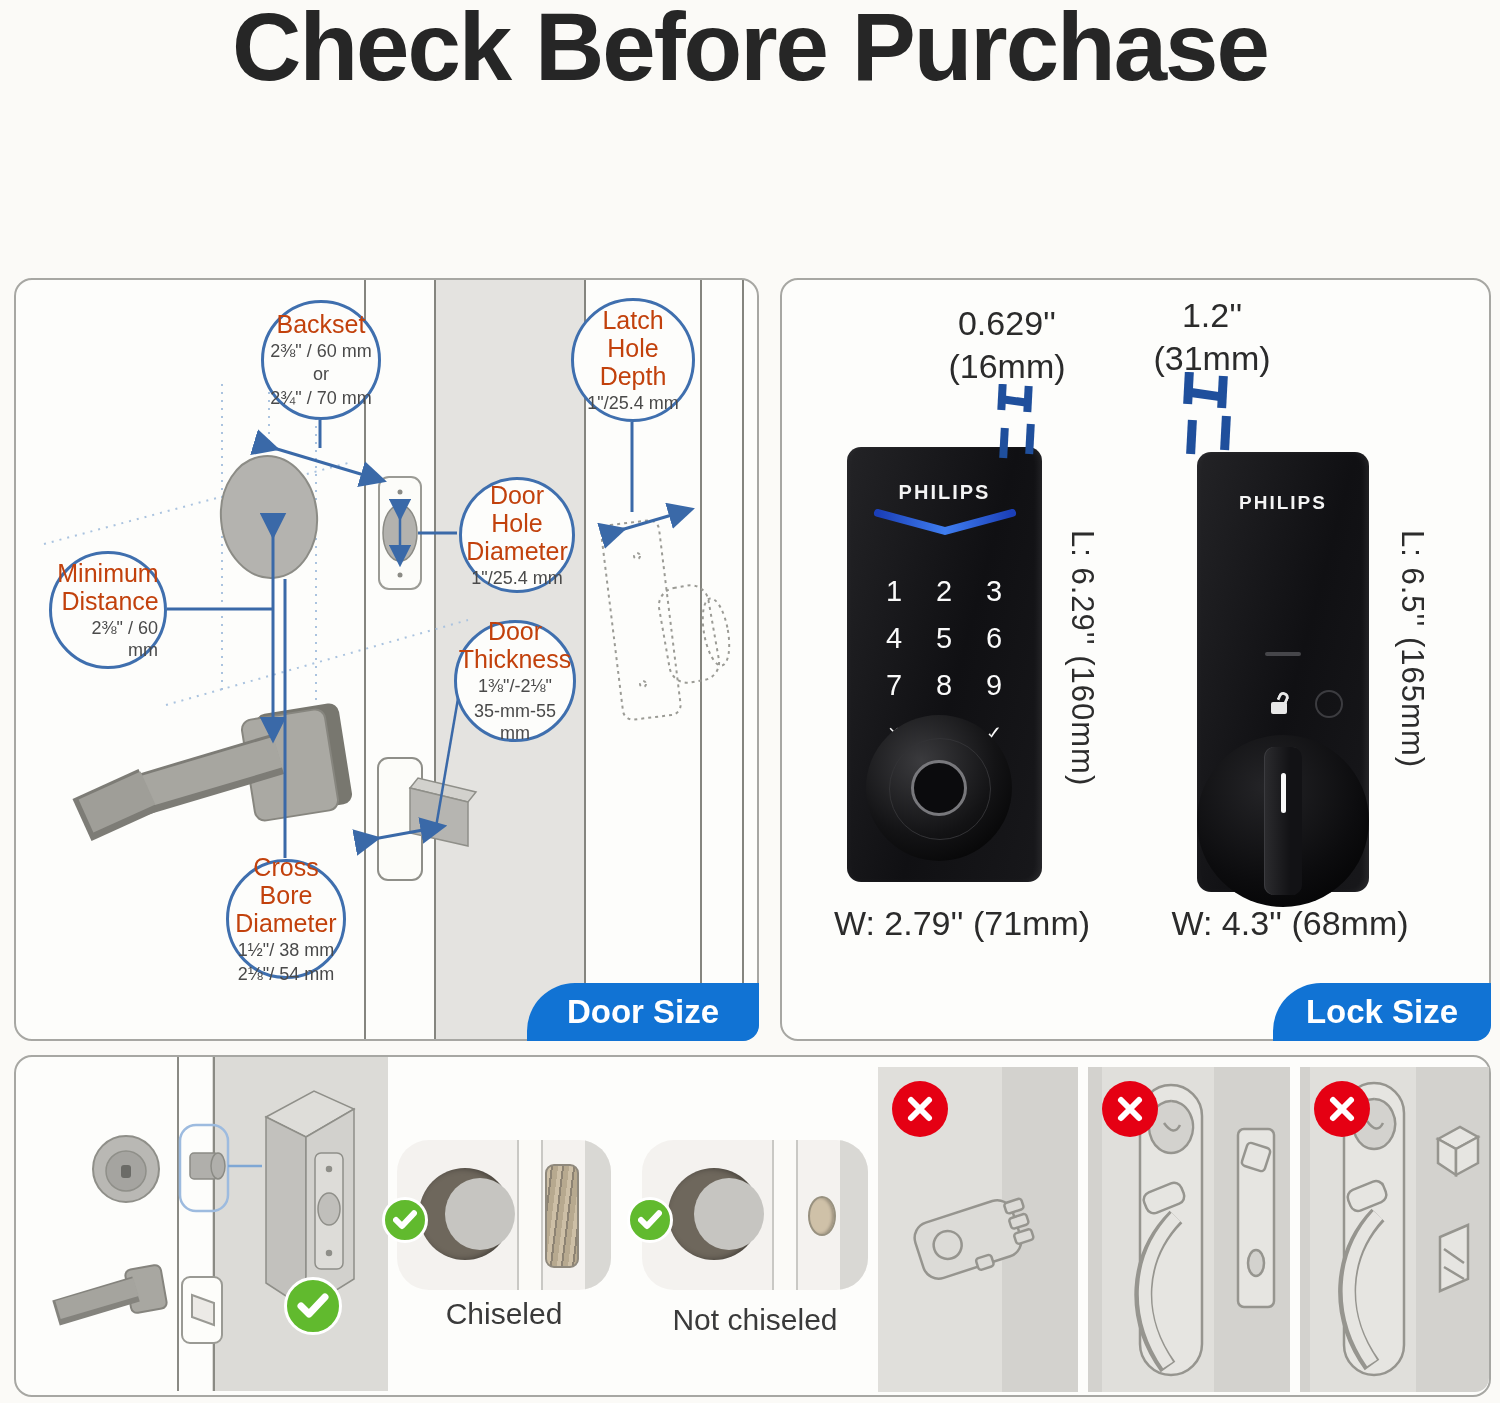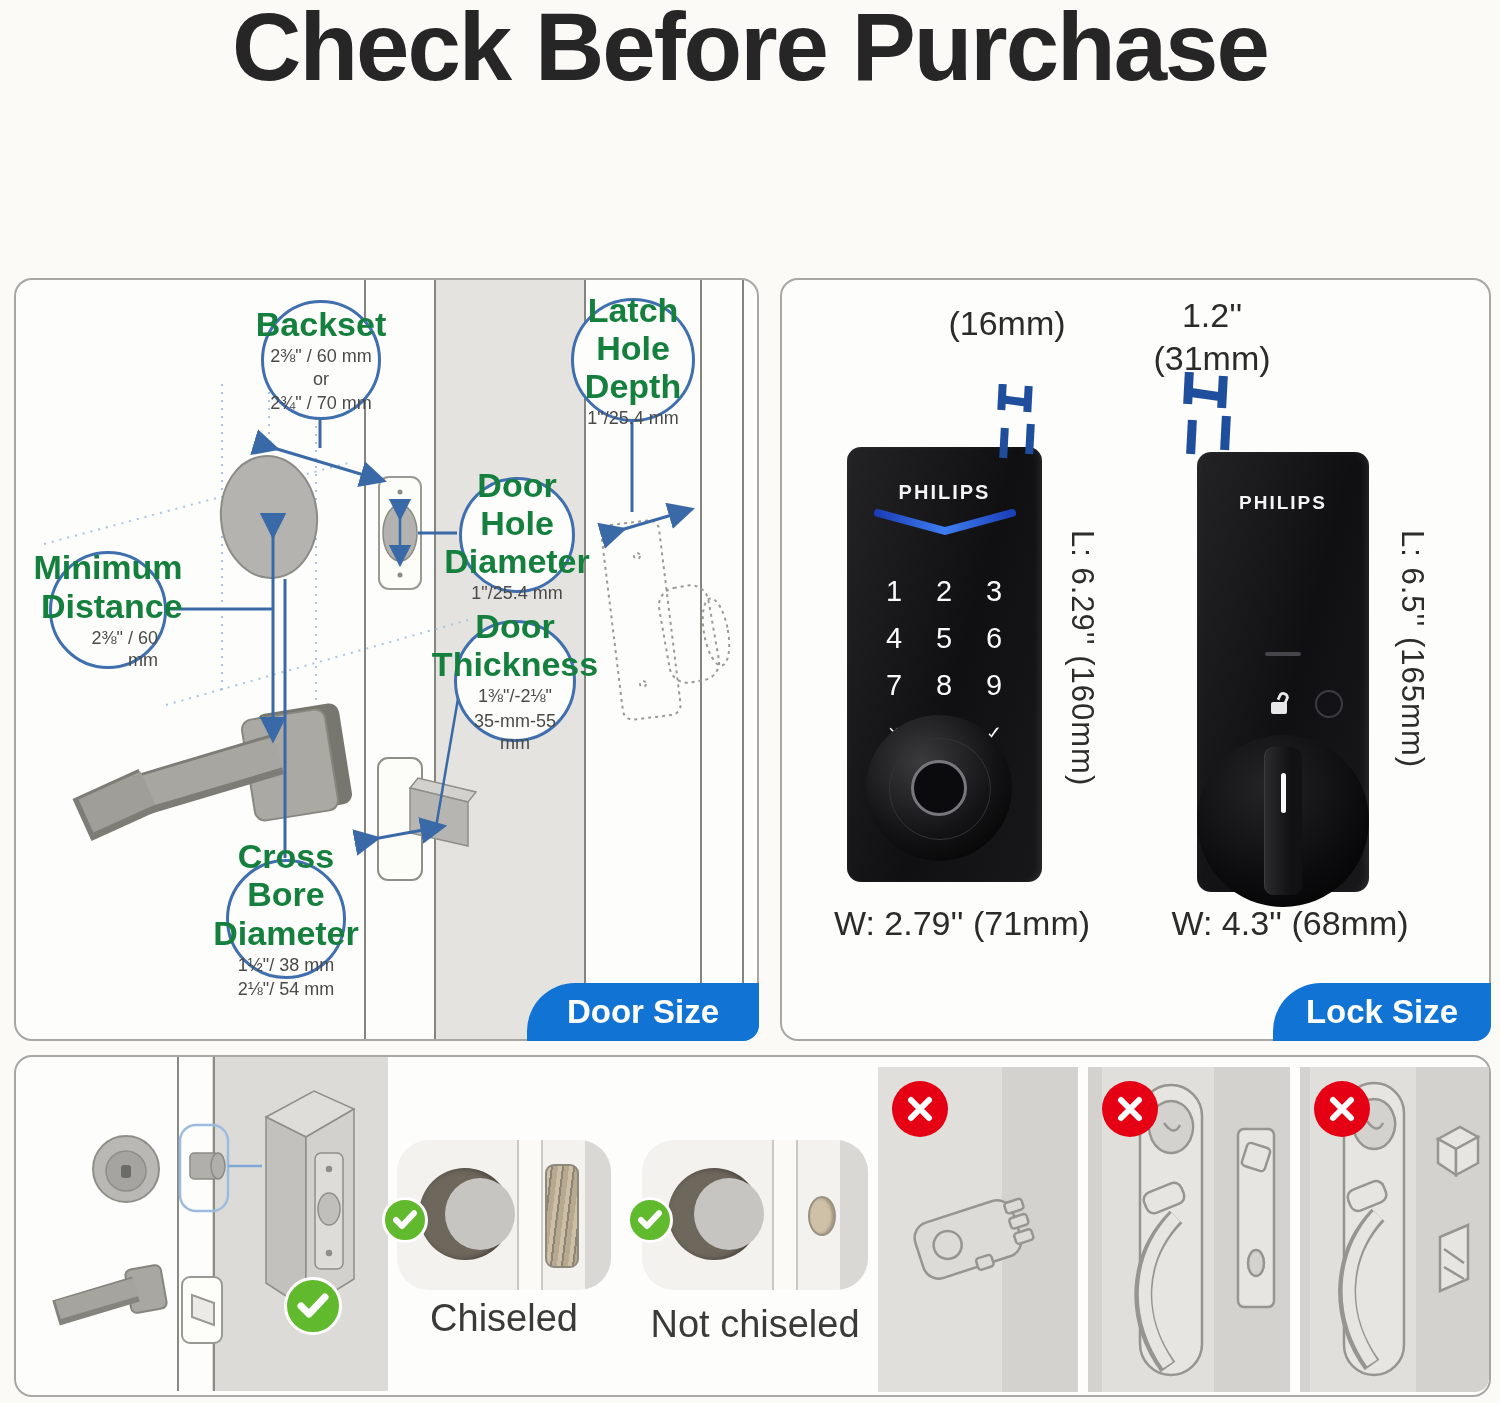--- a/index.html
+++ b/index.html
@@ -14,21 +14,21 @@
     font-weight:bold;font-size:33px;display:flex;align-items:center;justify-content:center;
     border-radius:48px 0 16px 0;z-index:6;}
   .badge.door{width:232px;height:58px;}
   .badge.lock{width:218px;height:58px;}
   .badge.compat{width:380px;height:60px;font-size:35px;}
 
   
   .callout{position:absolute;background:#fdfdfb;border:3px solid #3f6fae;border-radius:50%;
     display:flex;flex-direction:column;align-items:center;justify-content:center;
     text-align:center;z-index:4;box-sizing:border-box;padding:6px;}
-  .callout .t{font-size:34px;color:#15803d;line-height:1.12;font-weight:700;}
+  .callout .t{font-size:25px;color:#c2410c;line-height:1.12;font-weight:400;}
   .callout .s{font-size:18px;color:#4a4a4a;line-height:1.25;margin-top:2px;}
   .co-backset{left:245px;top:20px;width:120px;height:120px;}
   .co-latch{left:555px;top:18px;width:124px;height:124px;}
   .co-doorhole{left:443px;top:197px;width:116px;height:116px;}
   .co-thick{left:438px;top:340px;width:122px;height:122px;}
   .co-mindist{left:33px;top:271px;width:118px;height:118px;text-align:right;}
   .co-crossbore{left:210px;top:579px;width:120px;height:120px;}
 
   .diagram-svg{position:absolute;left:0;top:0;z-index:1;}
 
@@ -74,21 +74,21 @@
   .tile .grayband{position:absolute;top:0;bottom:0;right:0;background:#d9d8d4;}
   .bore{position:absolute;width:92px;height:92px;border-radius:50%;
     background:#6e675c;box-shadow:inset -3px 0 6px rgba(0,0,0,0.4);}
   .bore .inner{position:absolute;left:26px;top:10px;width:70px;height:72px;border-radius:50%;background:#c6c5c1;}
   .pocket{position:absolute;border:2px solid #8f897d;border-radius:9px;
     background:repeating-linear-gradient(97deg,#cdbfa6 0 4px,#8d8373 4px 6px,#b7a98f 6px 11px);}
   .oval-hole{position:absolute;width:24px;height:36px;border-radius:50%;background:#cfc1a8;
     border:2px solid #98917f;box-shadow:inset -2px 0 3px rgba(0,0,0,0.25);}
   .check{position:absolute;border-radius:50%;background:#61ba2e;border:3px solid #fff;
     display:flex;align-items:center;justify-content:center;z-index:5;}
-  .tile-label{position:absolute;text-align:center;font-size:38px;color:#3a3a3a;z-index:2;}
+  .tile-label{position:absolute;text-align:center;font-size:30px;color:#3a3a3a;z-index:2;}
   .panel{position:absolute;top:10px;height:325px;background:#d3d2ce;z-index:1;overflow:hidden;}
   .panel .stripe{position:absolute;top:0;bottom:0;background:#e0dfdb;}
   .xmark{position:absolute;left:14px;top:14px;width:56px;height:56px;border-radius:50%;
     background:#e50013;display:flex;align-items:center;justify-content:center;z-index:3;}
 </style>
 </head>
 <body>
 
 <div id="stage">
 
@@ -193,20 +193,21 @@
       <div class="s">1½"/ 38 mm</div>
       <div class="s">2⅛"/ 54 mm</div>
     </div>
 
     <div class="badge door">Door Size</div>
   </div>
 
   <div class="card" id="card-lock-size">
 
     <div class="dim-label" style="left:125px;top:22px;width:200px;">
+      <div>0.629''</div>
       <div>(16mm)</div>
     </div>
     <div class="dim-label" style="left:330px;top:14px;width:200px;">
       <div>1.2''</div>
       <div>(31mm)</div>
     </div>
 
     <svg style="position:absolute;left:212px;top:104px;z-index:3;" width="44" height="76" viewBox="0 0 44 76">
       <g fill="#1f4f9c">
         <rect x="4" y="0" width="8" height="26" transform="rotate(3 8 13)"></rect>

